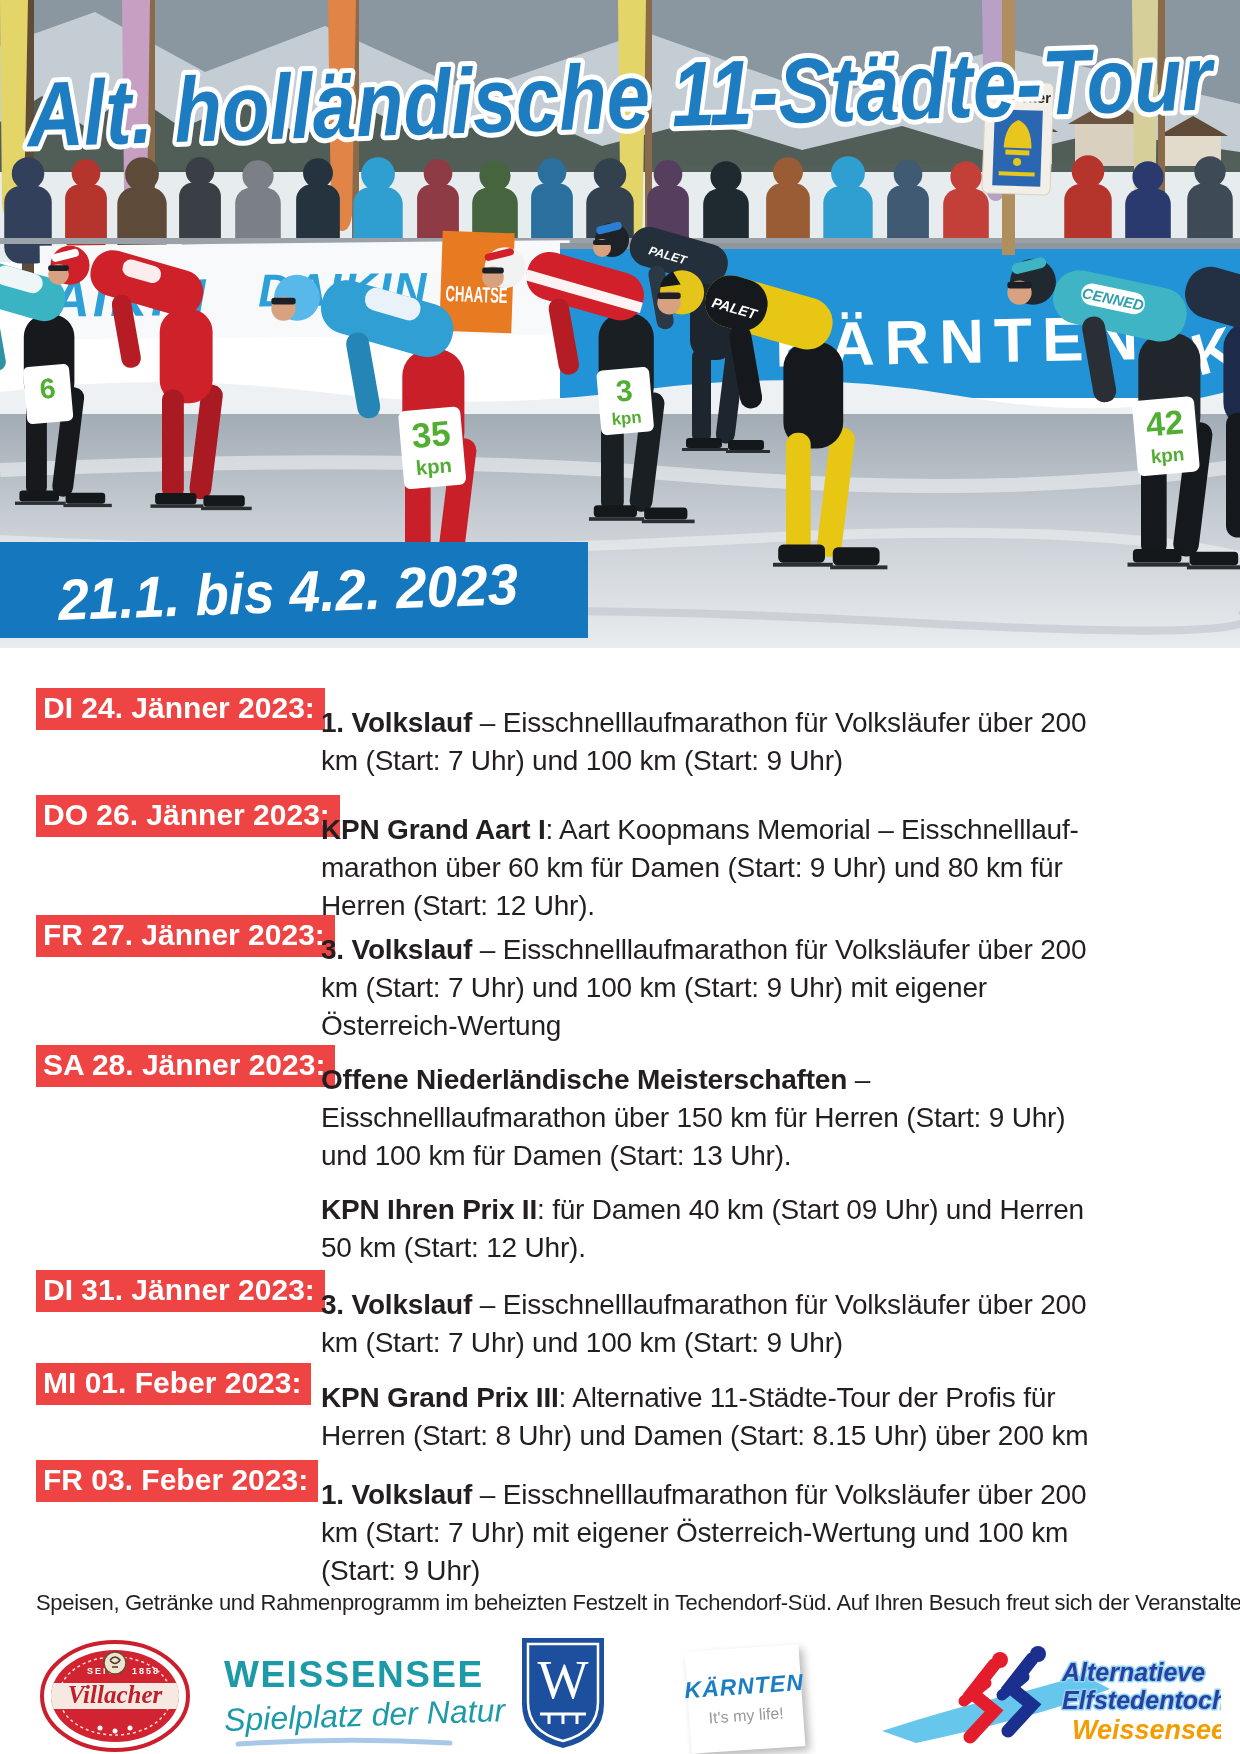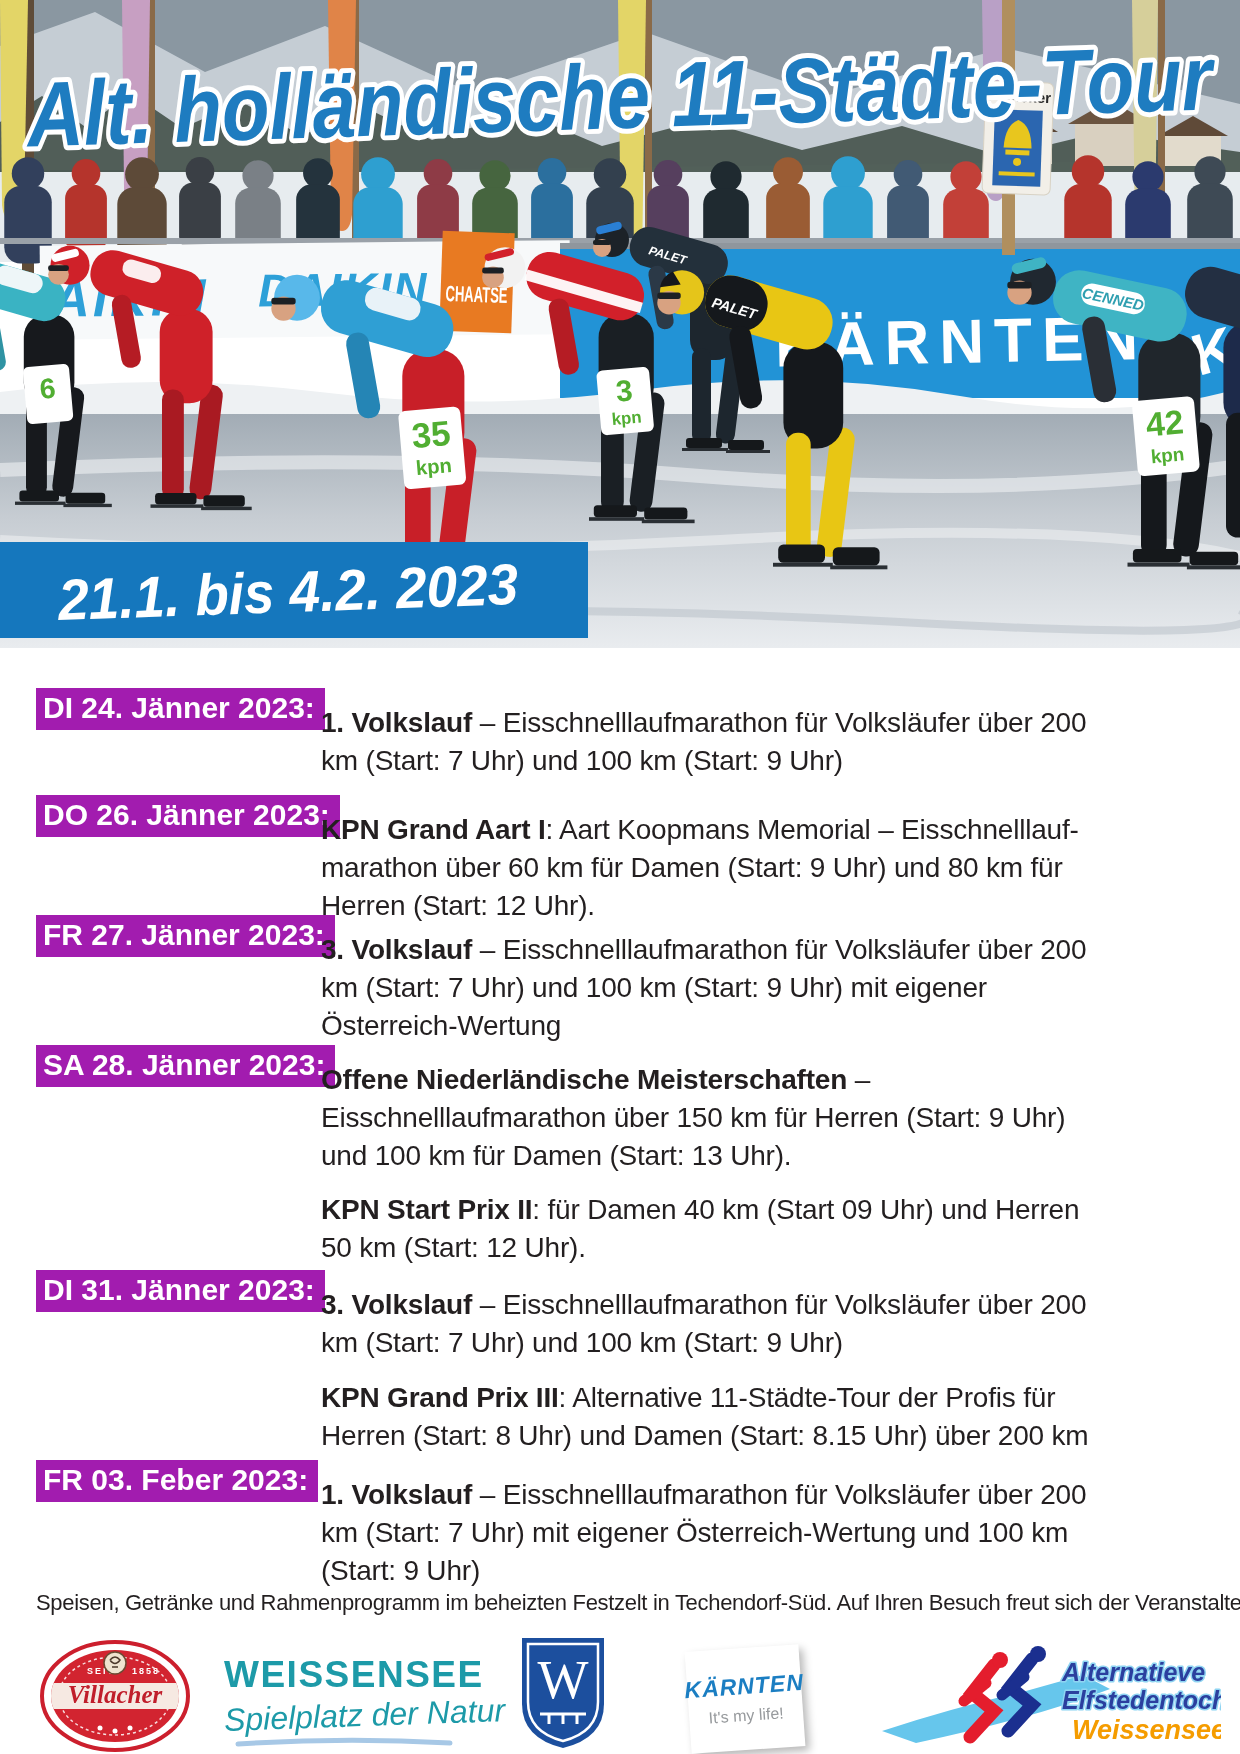--- a/index.html
+++ b/index.html
@@ -3,21 +3,21 @@
 <meta charset="utf-8">
 <style>
   html,body{margin:0;padding:0;background:#ffffff;}
   .poster{position:relative;width:1240px;height:1754px;background:#fff;overflow:hidden;
           font-family:"Liberation Sans", sans-serif;color:#231f20;}
   .hero{position:absolute;top:0;left:0;width:1240px;height:648px;}
   .hero svg{display:block;}
   .date-banner{position:absolute;top:542px;left:0;width:588px;height:96px;background:#1577bd;}
   .schedule{position:absolute;top:0;left:0;width:1240px;height:1754px;}
   .entry{position:absolute;left:36px;width:1180px;}
-  .date-label{display:inline-block;background:#a21caf;color:#fff;font-weight:bold;
+  .date-label{display:inline-block;background:#ef4444;color:#fff;font-weight:bold;
               font-size:30px;line-height:36px;padding:2px 10px 4px 7px;white-space:nowrap;}
   .desc{position:absolute;left:269px;top:0;width:790px;margin:16px;font-size:28px;line-height:38px;
         letter-spacing:-0.2px;color:#231f20;}
   .desc b{font-weight:bold;color:#231f20;}
   .note{position:absolute;top:1590px;left:36px;margin:0;font-size:22px;letter-spacing:-0.3px;
         white-space:nowrap;color:#231f20;}
   .logo{position:absolute;}
   .lg-villacher{left:40px;top:1640px;}
   .lg-wss{left:224px;top:1654px;color:#1d9aa8;}
   .wss-name{font-size:37px;font-weight:bold;letter-spacing:1.5px;}
@@ -331,29 +331,30 @@
       <span class="date-label">FR 27. Jänner 2023:</span>
       <p class="desc"><b>3. Volkslauf</b><span> – Eisschnelllaufmarathon für Volksläufer über 200 km (Start: 7 Uhr)  und 100 km (Start: 9 Uhr) mit eigener Österreich-Wertung</span></p>
     </div>
 
     <div class="entry" style="top:1045px">
       <span class="date-label">SA 28. Jänner 2023:</span>
       <p class="desc"><b>Offene Niederländische Meisterschaften</b><span> – Eisschnelllaufmarathon über 150 km für Herren (Start: 9 Uhr) und 100 km für Damen (Start: 13 Uhr).</span></p>
     </div>
 
     <div class="entry" style="top:1175px">
-      <p class="desc"><b>KPN Start Prix II</b><span>: für Damen 40 km (Start 09 Uhr) und Herren 50 km (Start: 12 Uhr).</span></p>
+      <p class="desc"><b>KPN Ihren Prix II</b><span>: für Damen 40 km (Start 09 Uhr) und Herren 50 km (Start: 12 Uhr).</span></p>
     </div>
 
     <div class="entry" style="top:1270px">
       <span class="date-label">DI 31. Jänner 2023:</span>
       <p class="desc"><b>3. Volkslauf</b><span> – Eisschnelllaufmarathon für Volksläufer über 200 km (Start: 7 Uhr)  und 100 km (Start: 9 Uhr)</span></p>
     </div>
 
     <div class="entry" style="top:1363px">
+      <span class="date-label">MI 01. Feber 2023:</span>
       <p class="desc"><b>KPN Grand Prix III</b><span>: Alternative 11-Städte-Tour der Profis für Herren (Start: 8 Uhr) und Damen (Start: 8.15 Uhr) über 200 km</span></p>
     </div>
 
     <div class="entry" style="top:1460px">
       <span class="date-label">FR 03. Feber 2023:</span>
       <p class="desc"><b>1. Volkslauf</b><span> – Eisschnelllaufmarathon für Volksläufer über 200 km (Start: 7 Uhr) mit eigener Österreich-Wertung  und 100 km (Start: 9 Uhr)</span></p>
     </div>
   </div>
 
   <p class="note">Speisen, Getränke und Rahmenprogramm im beheizten Festzelt in Techendorf-Süd. Auf Ihren Besuch freut sich der Veranstalter!</p>

